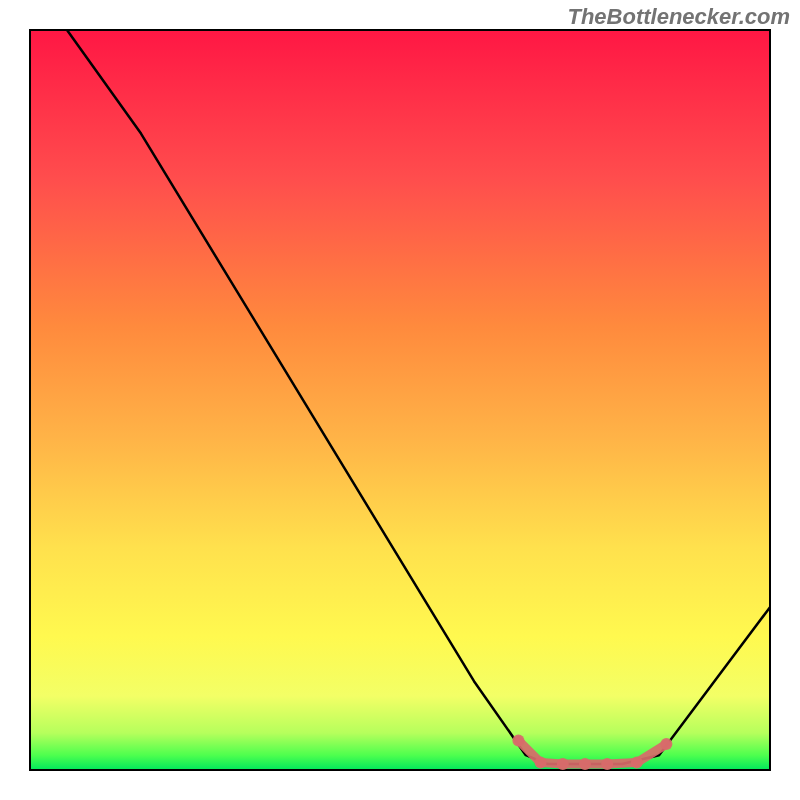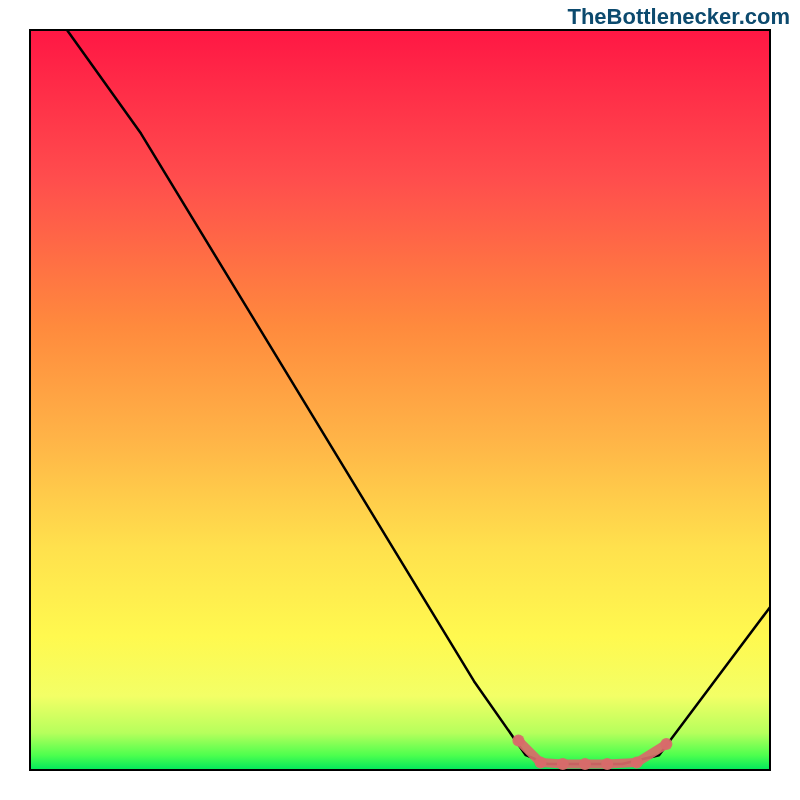--- a/index.html
+++ b/index.html
@@ -7,24 +7,25 @@
     width: 800px;
     height: 800px;
     position: relative;
     font-family: Arial, sans-serif;
     overflow: hidden;
   }
   .watermark {
     position: absolute;
     top: 4px;
     right: 10px;
-    color: #0c4a6e;
+    color: #737373;
     font-size: 22px;
     font-weight: bold;
     z-index: 10;
+    font-style: italic;
   }
   .chart-container {
     position: absolute;
     top: 0;
     left: 0;
     width: 800px;
     height: 800px;
   }
   svg {
     display: block;

